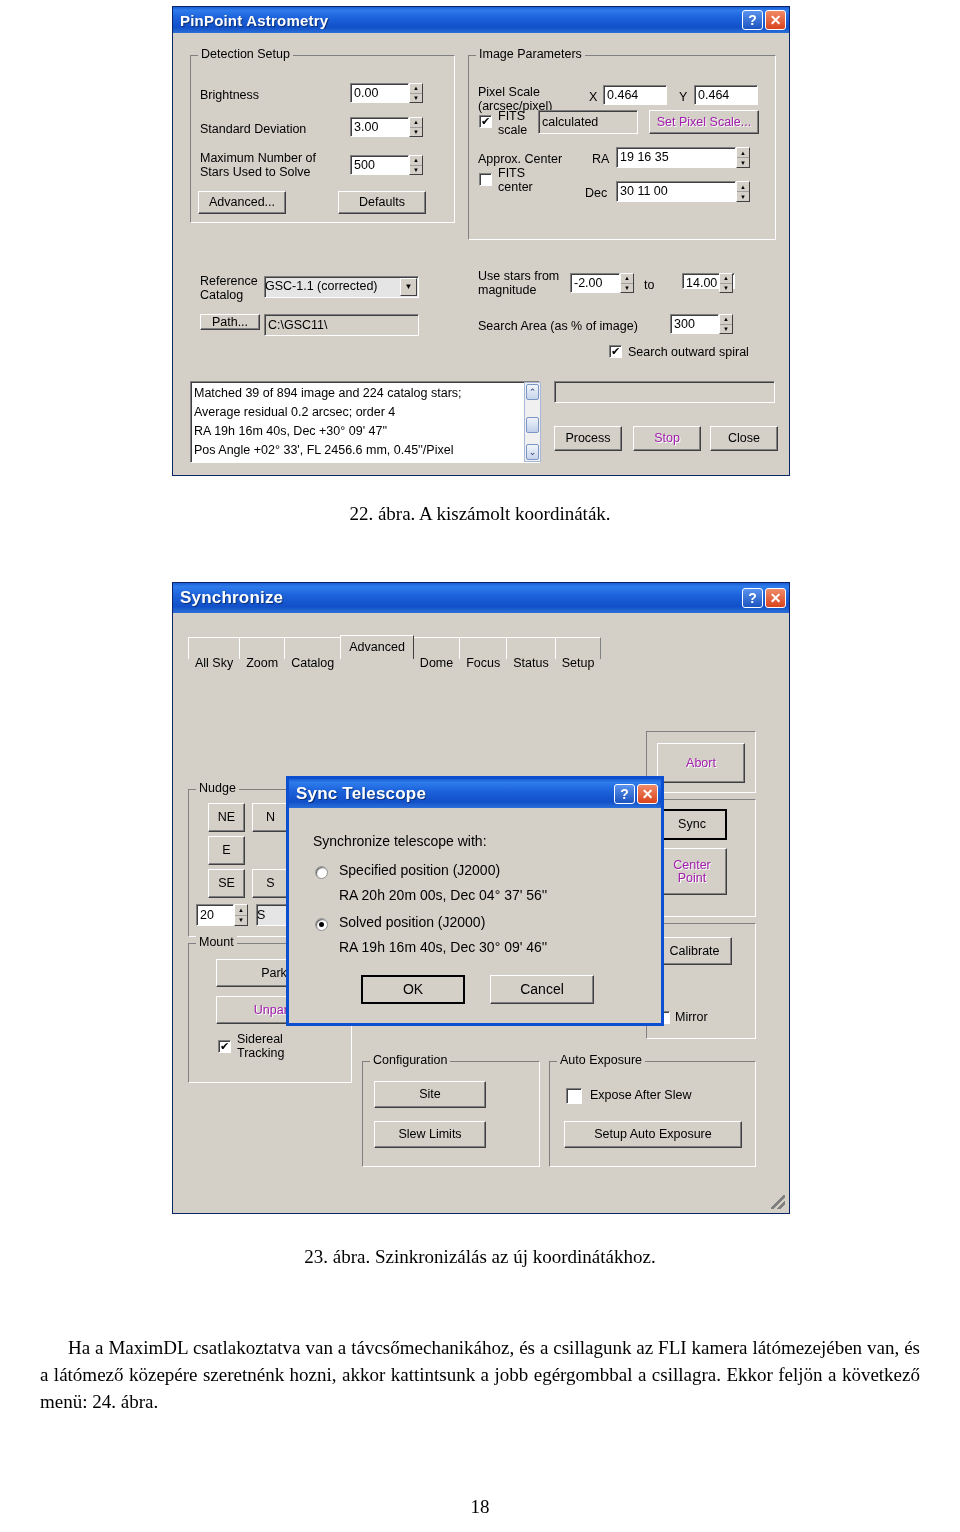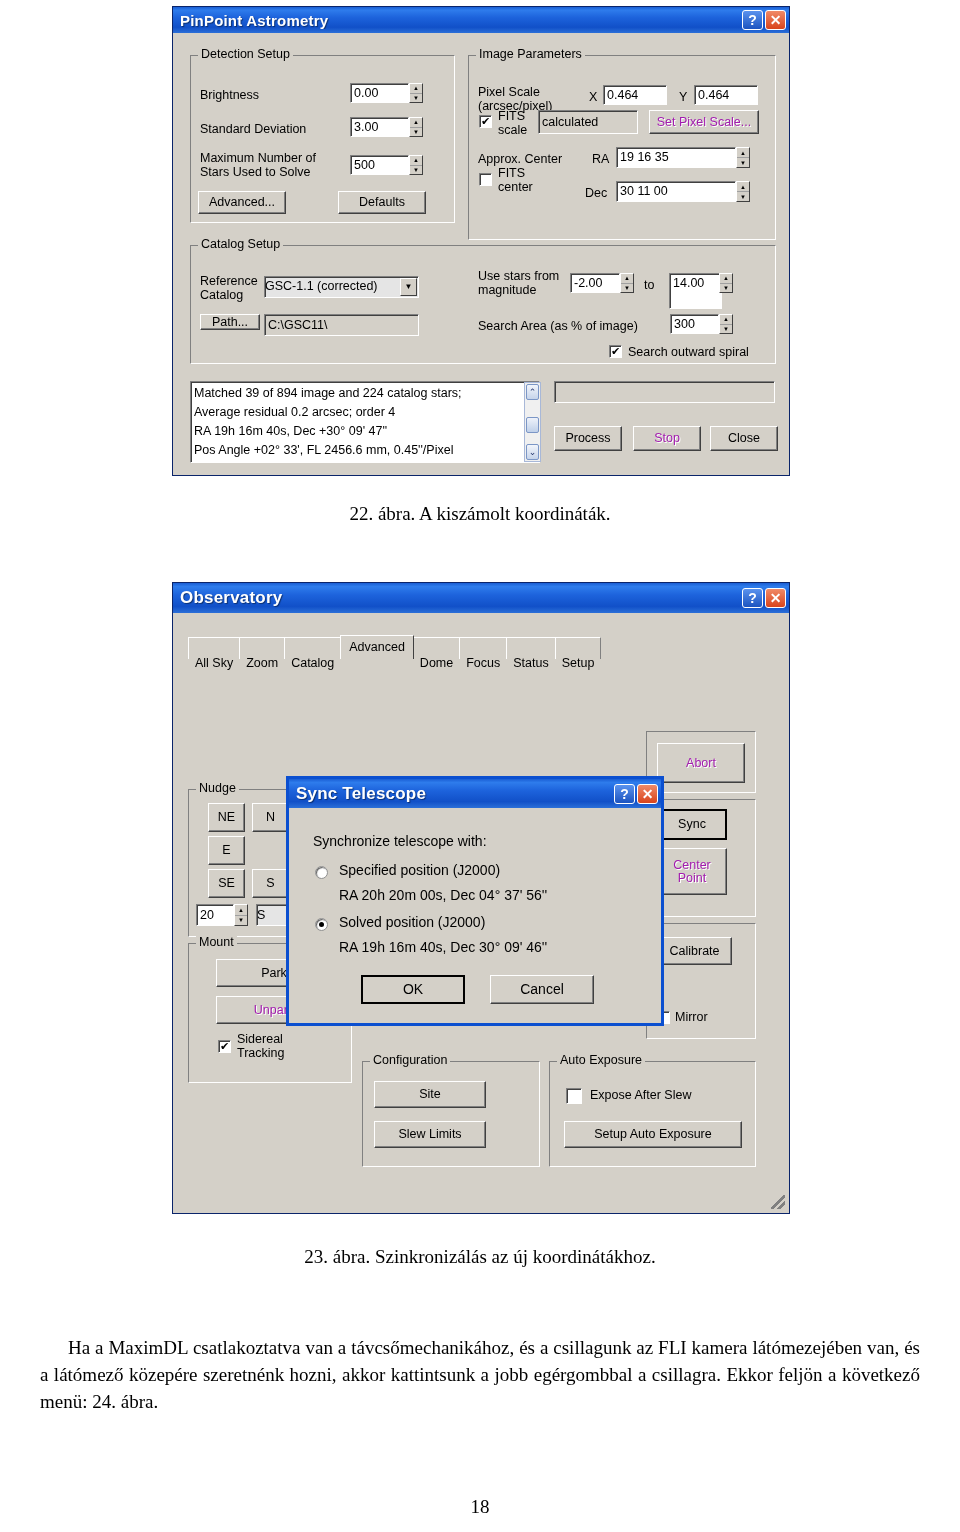--- a/index.html
+++ b/index.html
@@ -332,42 +332,39 @@
         <span>▼</span>
     </div>
 
     <div class="lbl" style="left:409px; top:153px;">Dec</div>
     <div class="tfield" style="left:440px; top:148px; width:120px; height:21px;">30 11 00</div>
     <div class="spin" style="left:560px; top:148px; height:21px;">
       <span>▲</span>
         <span>▼</span>
     </div>
 
-    <div class="grp" style="left:14px; top:212px; width:586px; height:119px;">
-      <div class="lg">Catalog Setup</div>
-    </div>
     <div class="lbl" style="left:24px; top:241px;">Reference
 Catalog</div>
     <div class="combo" style="left:88px; top:243px; width:155px; height:22px;">
       <span>GSC-1.1 (corrected)</span>
       <span class="arw">▼</span>
     </div>
 
     <div class="btn" style="left:24px; top:281px; width:60px; height:16px;">Path...</div>
     <div class="tfield gray" style="left:88px; top:281px; width:155px; height:22px; line-height:18px;">C:\GSC11\</div>
 
     <div class="lbl" style="left:302px; top:236px;">Use stars from
 magnitude</div>
     <div class="tfield" style="left:394px; top:240px; width:50px; height:20px;">-2.00</div>
     <div class="spin" style="left:444px; top:240px; height:20px;">
       <span>▲</span>
         <span>▼</span>
     </div>
     <div class="lbl" style="left:468px; top:245px;">to</div>
-    <div class="tfield" style="left:493px; top:240px; width:53px; height:36px;">14.00</div>
+    <div class="tfield" style="left:506px; top:240px; width:53px; height:16px;">14.00</div>
     <div class="spin" style="left:543px; top:240px; height:20px;">
       <span>▲</span>
         <span>▼</span>
     </div>
 
     <div class="lbl" style="left:302px; top:286px;">Search Area (as % of image)</div>
     <div class="tfield" style="left:494px; top:281px; width:49px; height:20px;">300</div>
     <div class="spin" style="left:543px; top:281px; height:20px;">
       <span>▲</span>
         <span>▼</span>
@@ -394,21 +391,21 @@
     <div class="btn dis" style="left:457px; top:393px; width:68px; height:25px;">Stop</div>
     <div class="btn" style="left:534px; top:393px; width:68px; height:25px;">Close</div>
   </div>
 </div>
 
 <div class="caption" style="top:503px; left:0;">22. ábra. A kiszámolt koordináták.</div>
 
 <div class="win" style="left:172px; top:582px; width:618px; height:632px;">
 
   <div class="titlebar" style="height:30px;">
-    <div class="ttl" style="font-size:17px;">Observatory</div>
+    <div class="ttl" style="font-size:17px;">Synchronize</div>
     <div class="tbtn help">?</div>
     <div class="tbtn close">✕</div>
   </div>
 
   <div class="client" style="top:30px;">
 
     <div class="tabstrip" style="left:12px; top:22px;">
       <div class="tab">All Sky</div>
       <div class="tab">Zoom</div>
       <div class="tab">Catalog</div>

